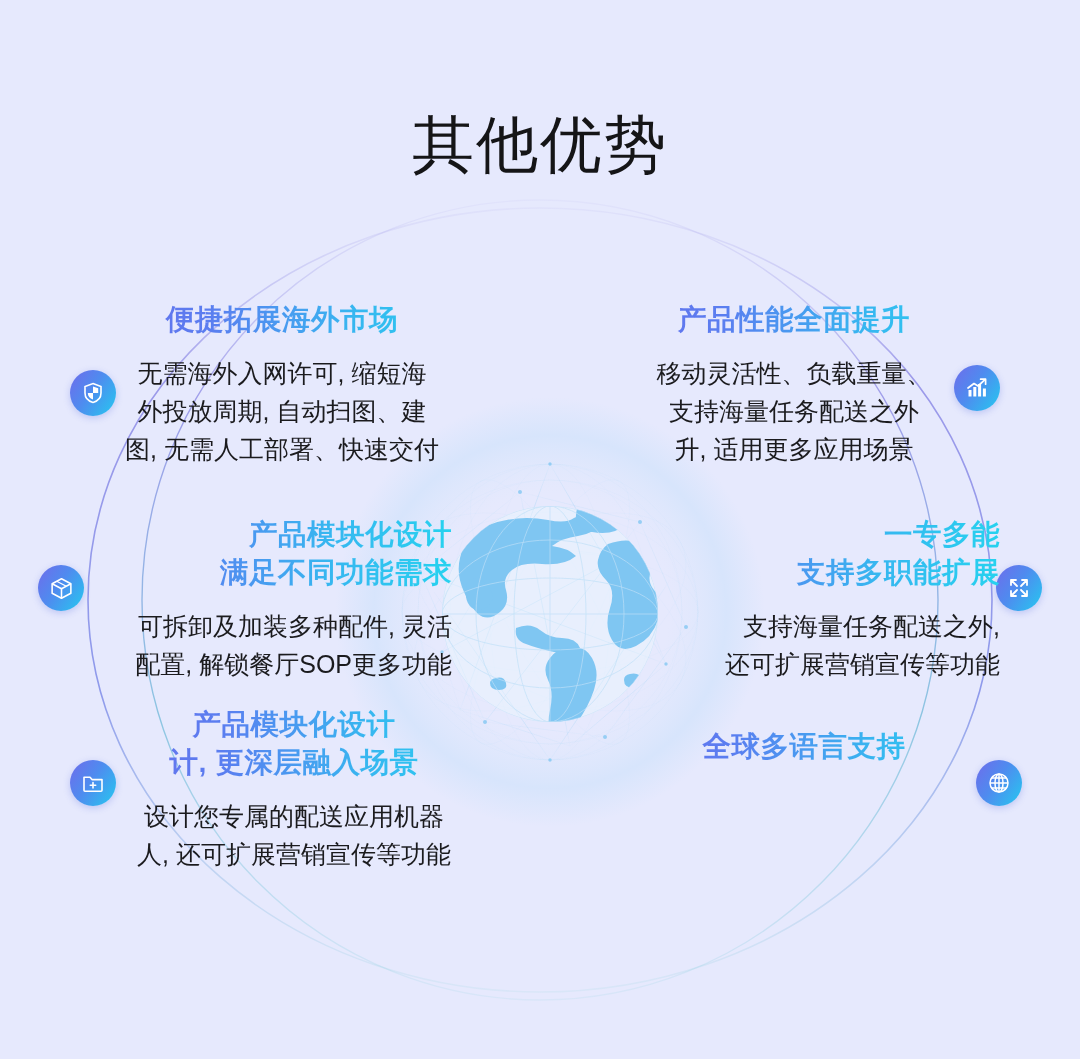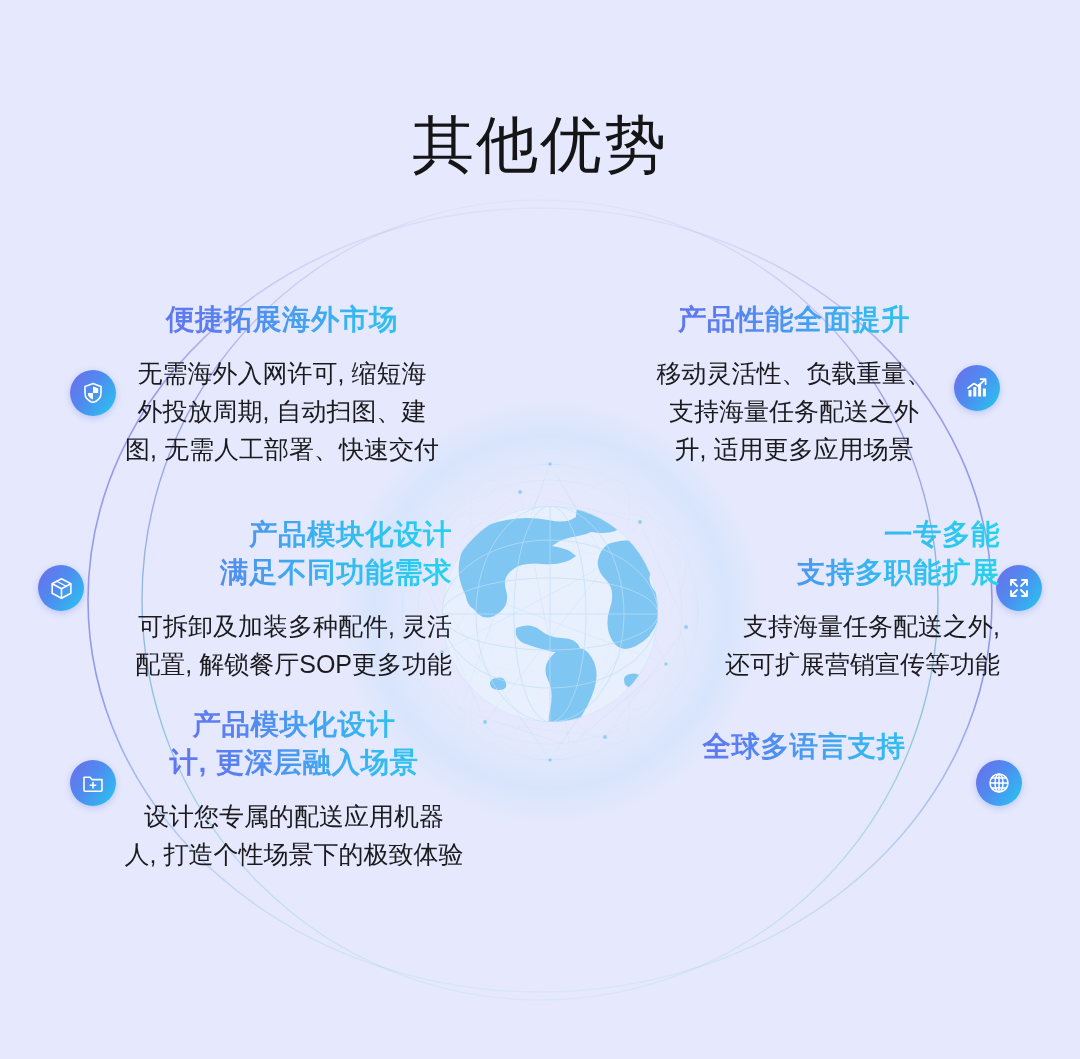--- a/index.html
+++ b/index.html
@@ -315,19 +315,19 @@
     <div>支持海量任务配送之外,</div>
     <div>还可扩展营销宣传等功能</div>
   </div>
 </div>
 
 <div class="feature align-center" id="feature-codesign">
   <div class="feature-heading">产品模块化设计</div>
   <div class="feature-heading">计, 更深层融入场景</div>
   <div class="feature-body">
     <div>设计您专属的配送应用机器</div>
-    <div>人, 打造个性场景下的极致体验</div>
+    <div>人, 还可扩展营销宣传等功能</div>
   </div>
 </div>
 
 <div class="feature align-center" id="feature-language">
   <div class="feature-heading">全球多语言支持</div>
 </div>
 
 </body></html>

